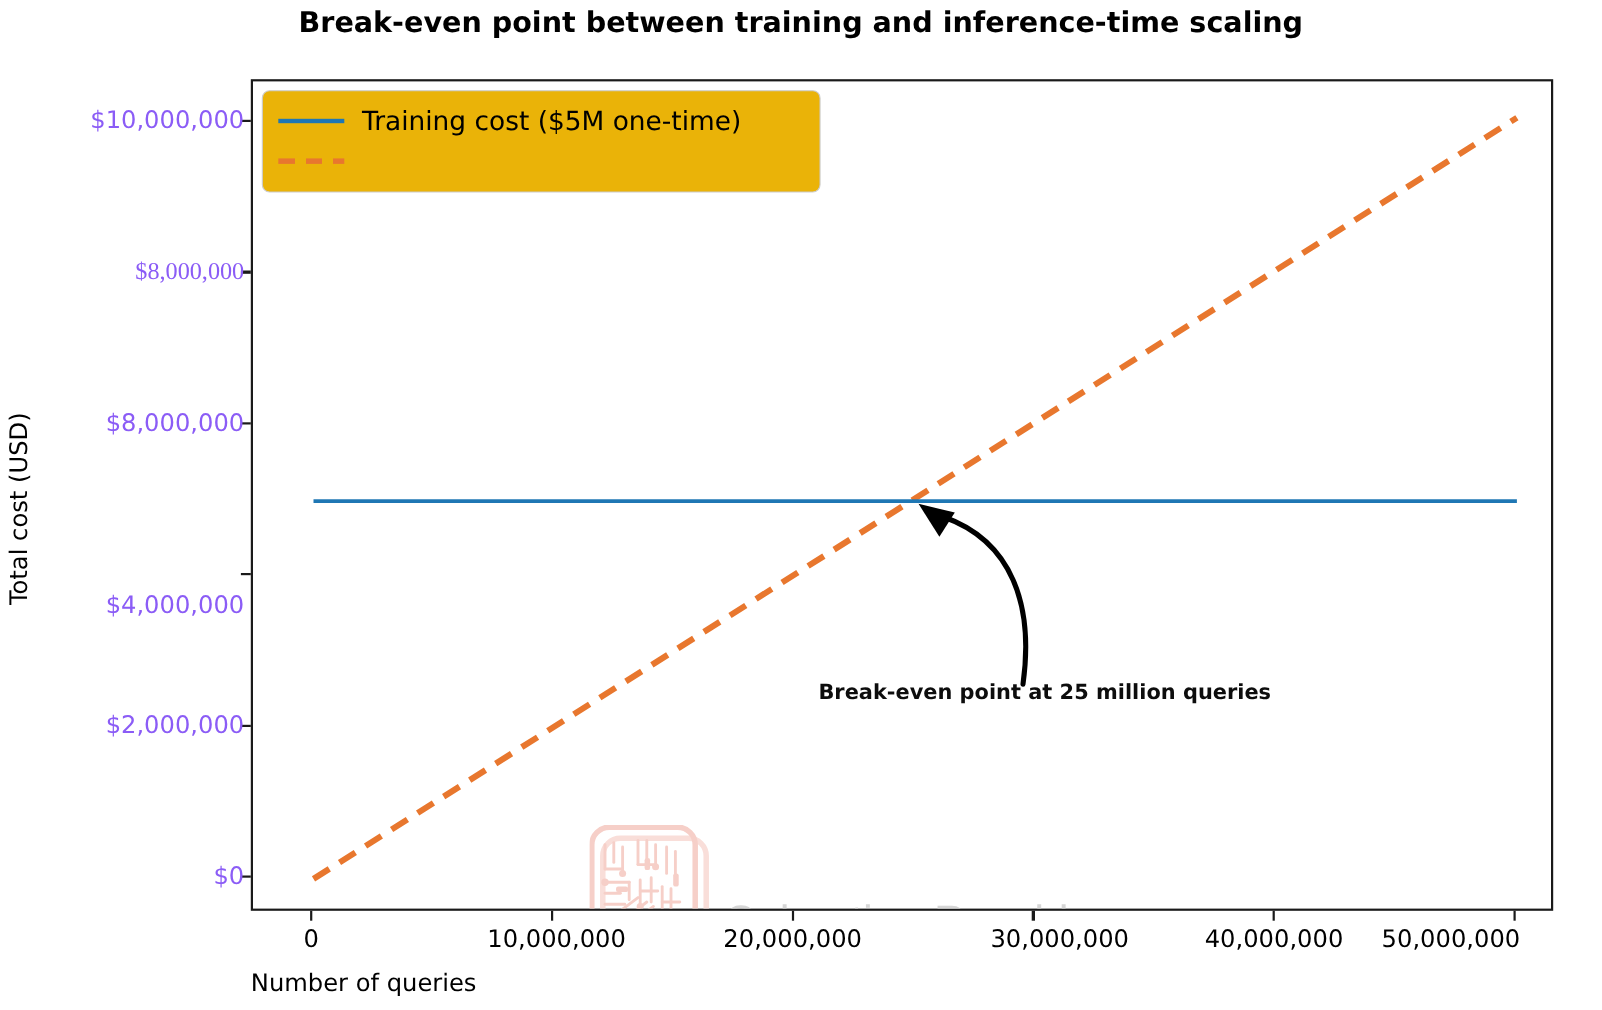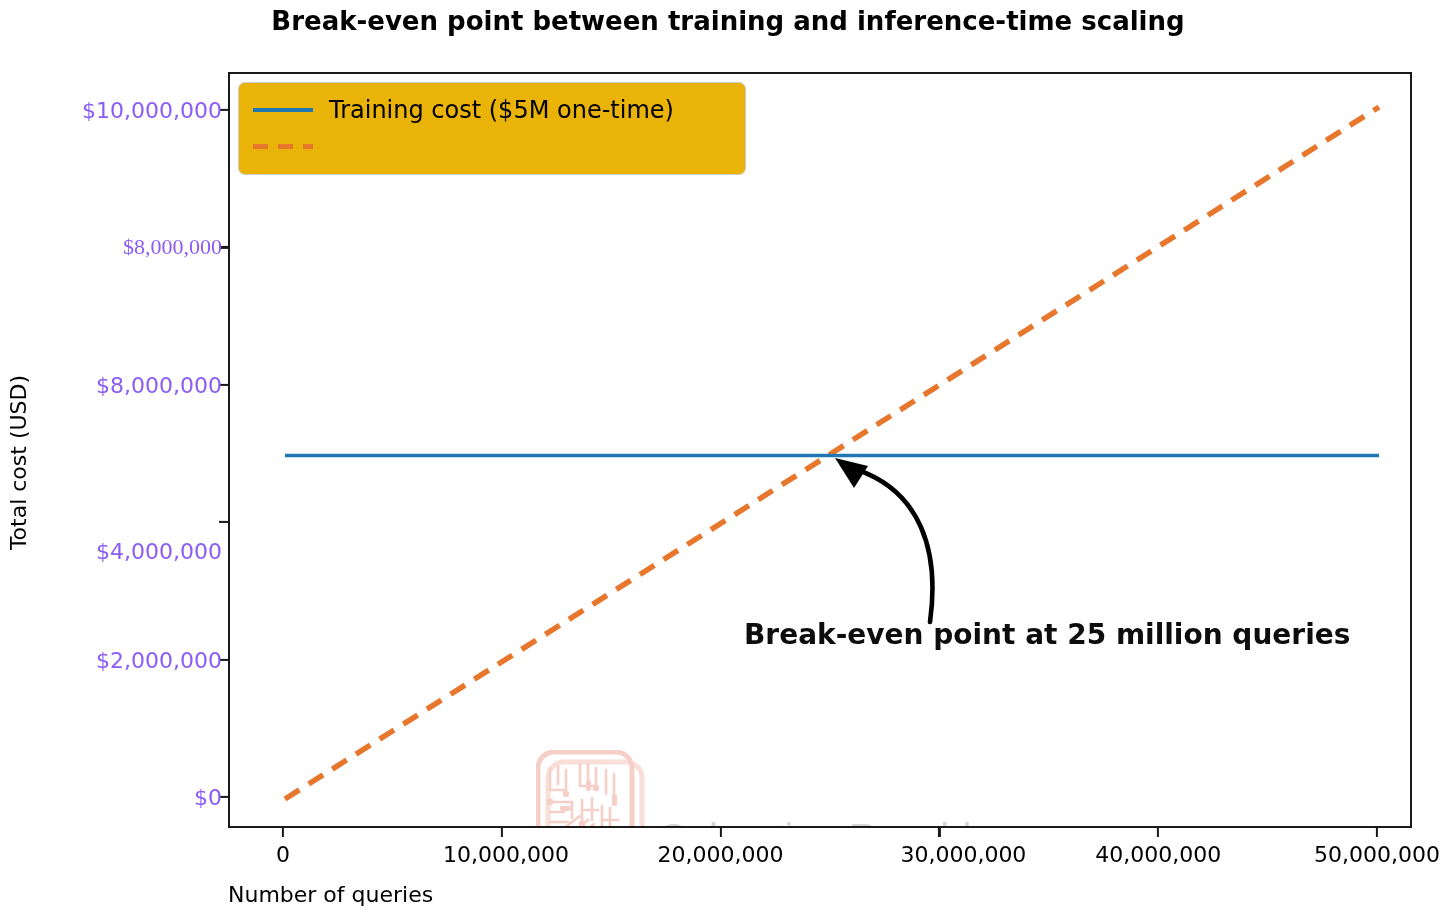--- a/index.html
+++ b/index.html
@@ -164,21 +164,21 @@
     color: #000000;
     white-space: nowrap;
     font-family: "DejaVu Sans", sans-serif;
   }
 
   
   #annotation-text {
     position: absolute;
     left: 744px;
     top: 618px;
-    font-size: 28px;
+    font-size: 19px;
     font-weight: bold;
     color: #0d0d0d;
     white-space: nowrap;
     z-index: 5;
     font-family: "DejaVu Sans", sans-serif;
   }
   #annotation-arrow {
     position: absolute;
     left: 780px;
     top: 430px;
@@ -240,21 +240,21 @@
   <div class="xtick-mark" style="left:720.6px;"></div>
   <div class="xtick-label" style="left:720.6px;">20,000,000</div>
 
   <div class="xtick-mark" style="left:939.4px;"></div>
   <div class="xtick-label" style="left:939.4px;margin-left:24px;">30,000,000</div>
 
   <div class="xtick-mark" style="left:1158.2px;"></div>
   <div class="xtick-label" style="left:1158.2px;">40,000,000</div>
 
   <div class="xtick-mark" style="left:1377px;"></div>
-  <div class="xtick-label" style="left:1377px;">50,000,000</div>
+  <div class="xtick-label" style="left:1319px;">50,000,000</div>
 
   <div id="xlabel">Number of queries</div>
 
   <div id="plot-area">
 
     <div id="watermark">
       <svg width="112" height="118" viewBox="0 0 112 118">
 
         <g transform="translate(10,10)">
           <rect x="2" y="2" width="94" height="100" rx="16" ry="16" fill="none" stroke="#f9ded9" stroke-width="5"></rect>

